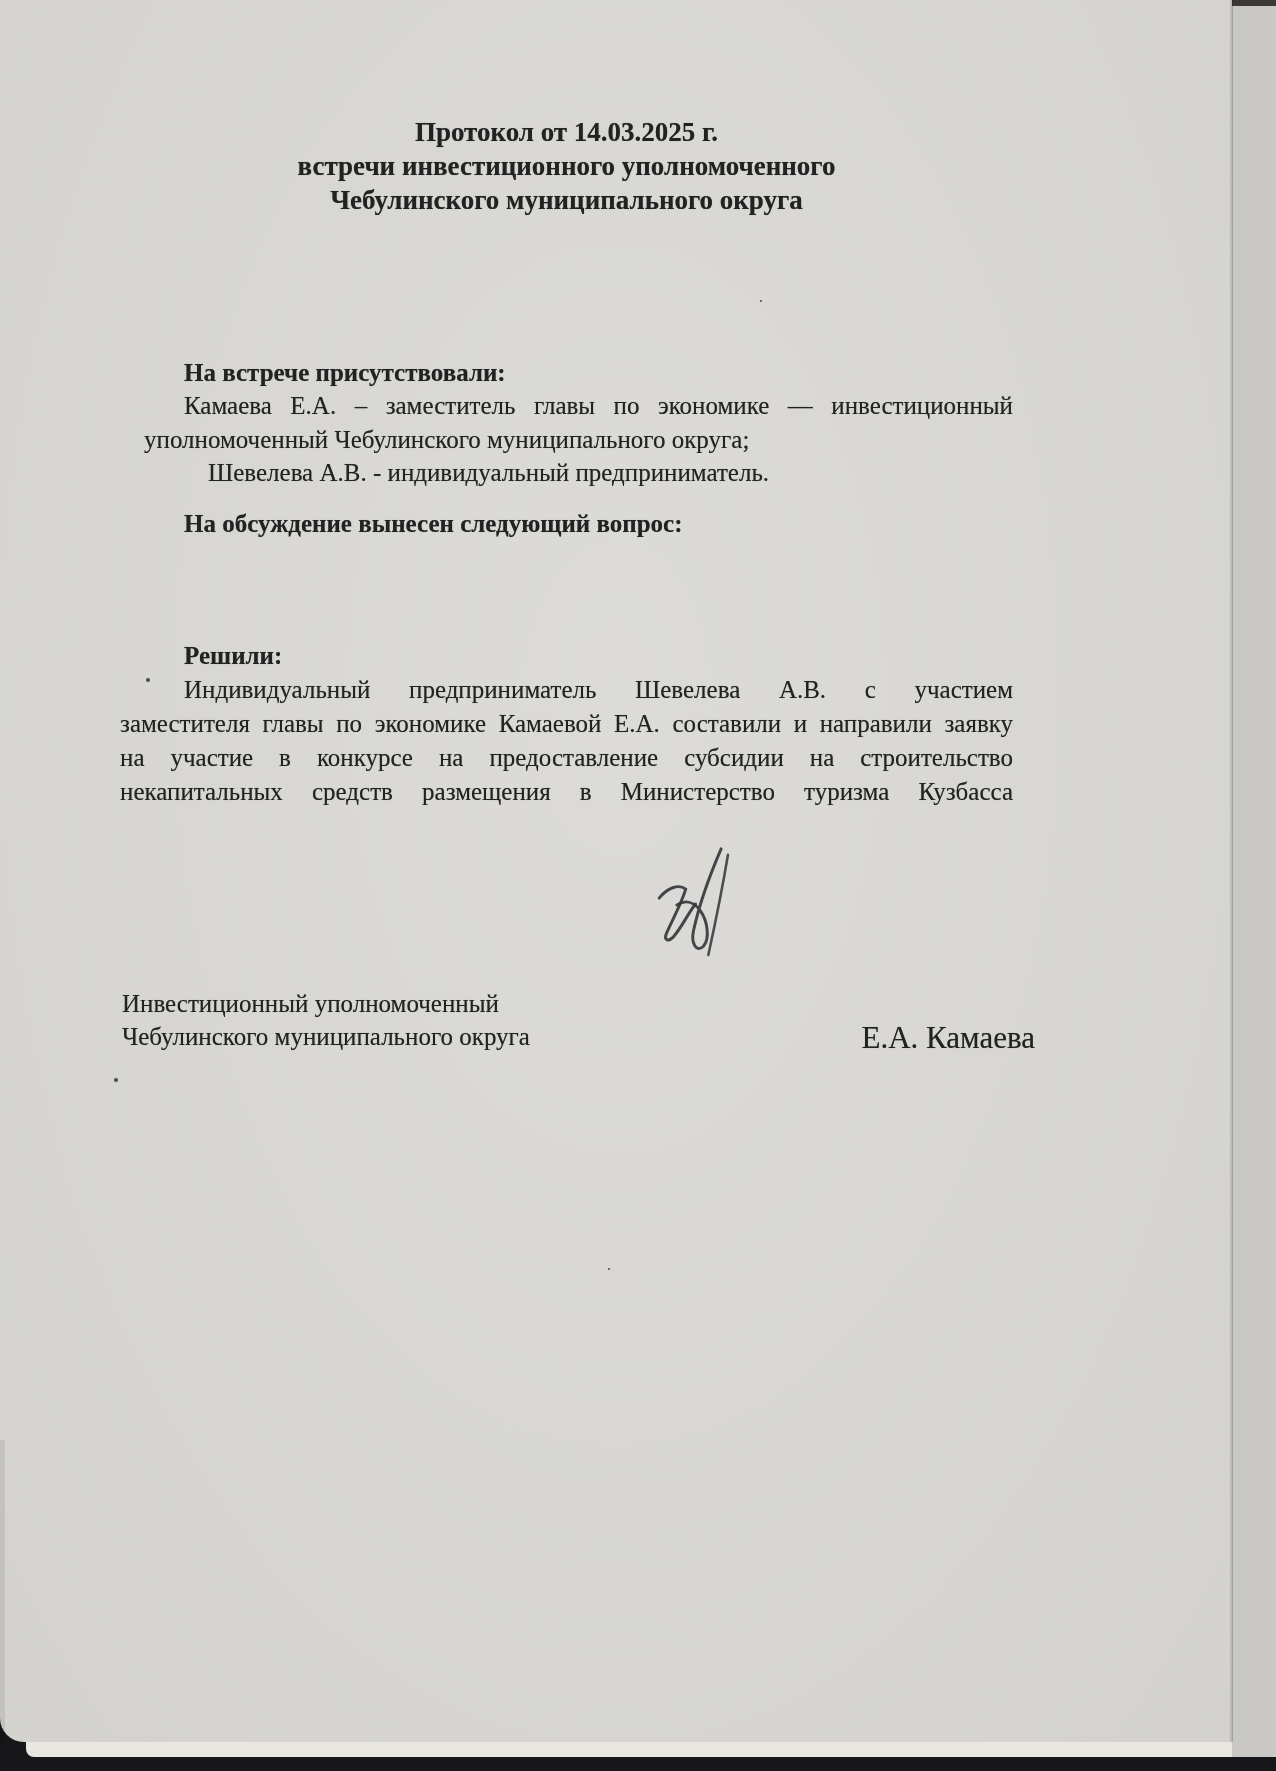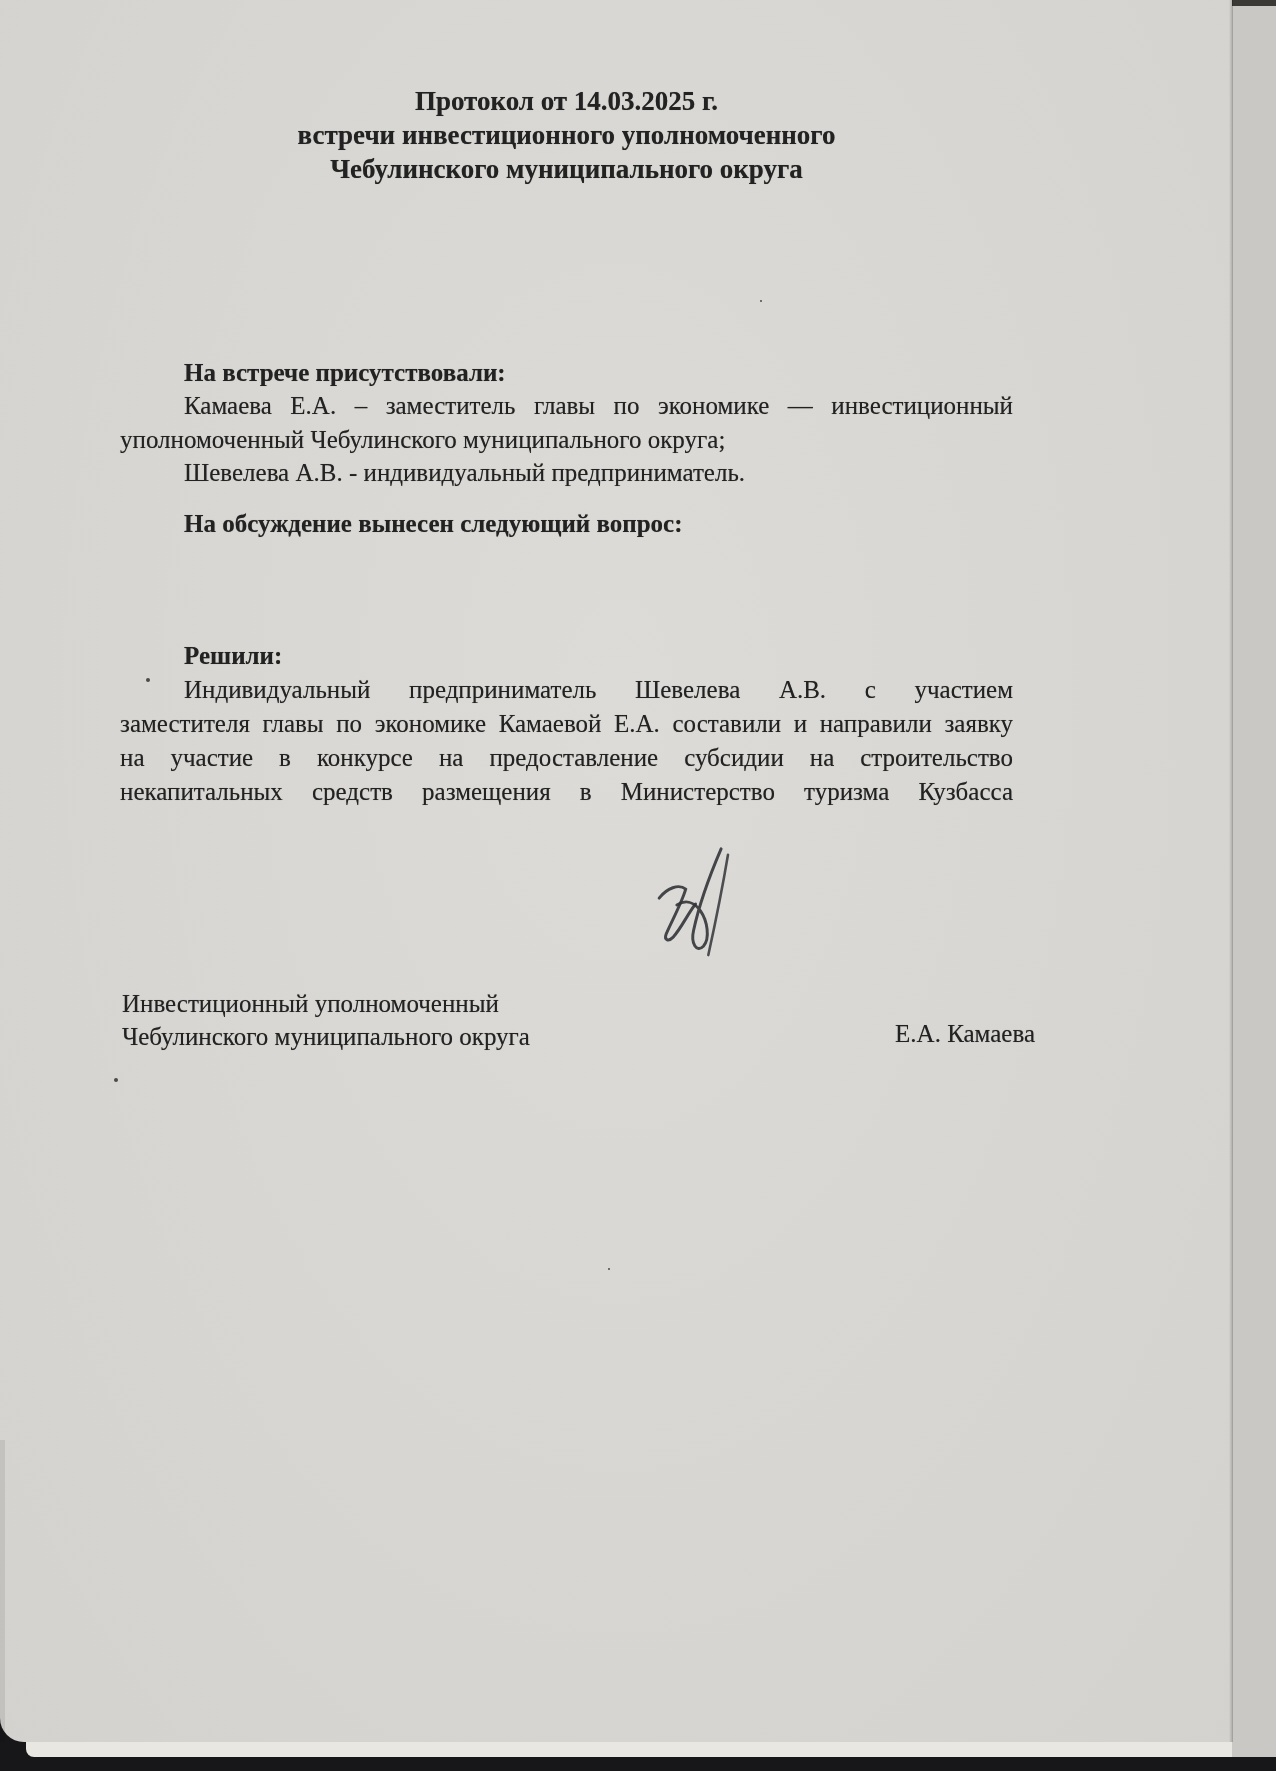--- a/index.html
+++ b/index.html
@@ -29,36 +29,36 @@
     background:#e8e7e2; border-bottom-left-radius:8px;
   }
   
   .bottom-band { position:absolute; left:0; top:1757px; width:1276px; height:14px; background:#17171a; }
   
   .left-edge { position:absolute; left:0; top:1440px; width:5px; height:302px; background:rgba(0,0,0,0.08); }
 
   .ink { color:#222; text-shadow:0 0 0.7px rgba(25,25,25,0.45); }
 
   .title-block {
-    position:absolute; left:120px; top:84px; width:893px;
+    position:absolute; left:120px; top:115px; width:893px;
     font-size:27px; font-weight:700; line-height:34px;
   }
   .title-block .line { text-align:center; text-align-last:center; }
 
   .sec { position:absolute; left:120px; width:893px; font-size:25px; }
   .sec1 { top:356px; line-height:33.4px; }
   .sec2 { top:507px; line-height:34px; }
   .sec3 { top:639px; line-height:34px; }
   .heading { font-weight:700; padding-left:64px; }
   .para .line { text-align:justify; text-align-last:justify; }
-  .para .line.last { text-align-last:left; }
+  .para .line.last { text-align-last:left;margin-left:24px; }
   .para[data-first-indent="true"] .line:first-child { text-indent:64px; }
 
   .sig-left { position:absolute; left:122px; top:988px; width:600px; font-size:25px; line-height:32.6px; }
-  .sig-name { position:absolute; left:120px; top:1020px; width:915px; font-size:25px; text-align:right; }
+  .sig-name { position:absolute; left:120px; top:1020px; width:915px; font-size:31px; text-align:right; }
 
   .signature-svg { position:absolute; left:640px; top:843px; width:115px; height:118px; }
 
   .speck { position:absolute; background:#4a4a48; border-radius:50%; }
   .speck.s1 { left:146px; top:678px; width:4px; height:4px; }
   .speck.s2 { left:114px; top:1078px; width:4px; height:4px; }
   .speck.s3 { left:760px; top:300px; width:2px; height:2px; }
   .speck.s4 { left:608px; top:1268px; width:2px; height:2px; }
 </style>
 </head>

